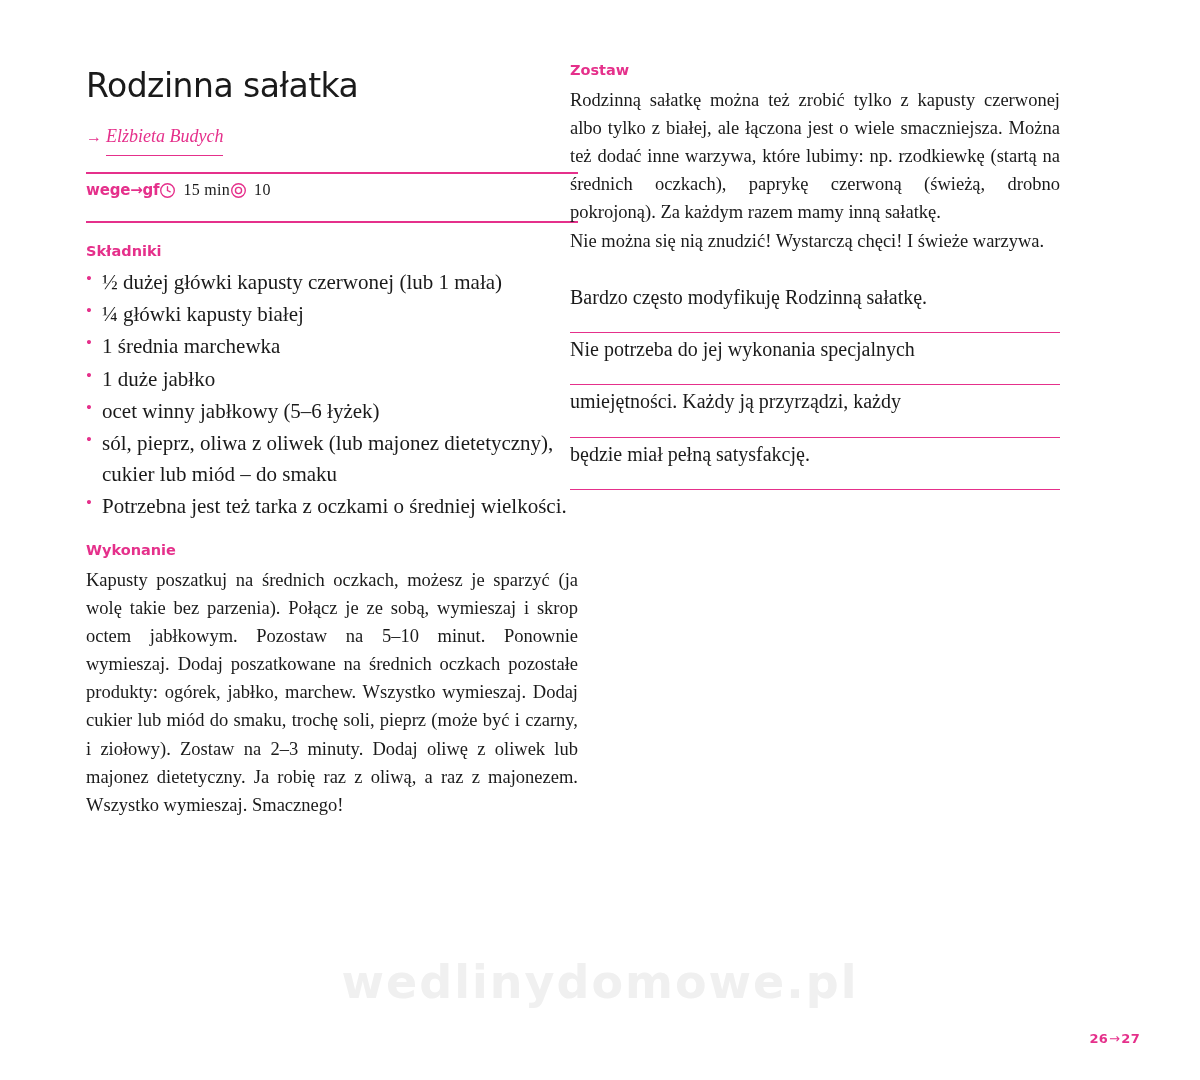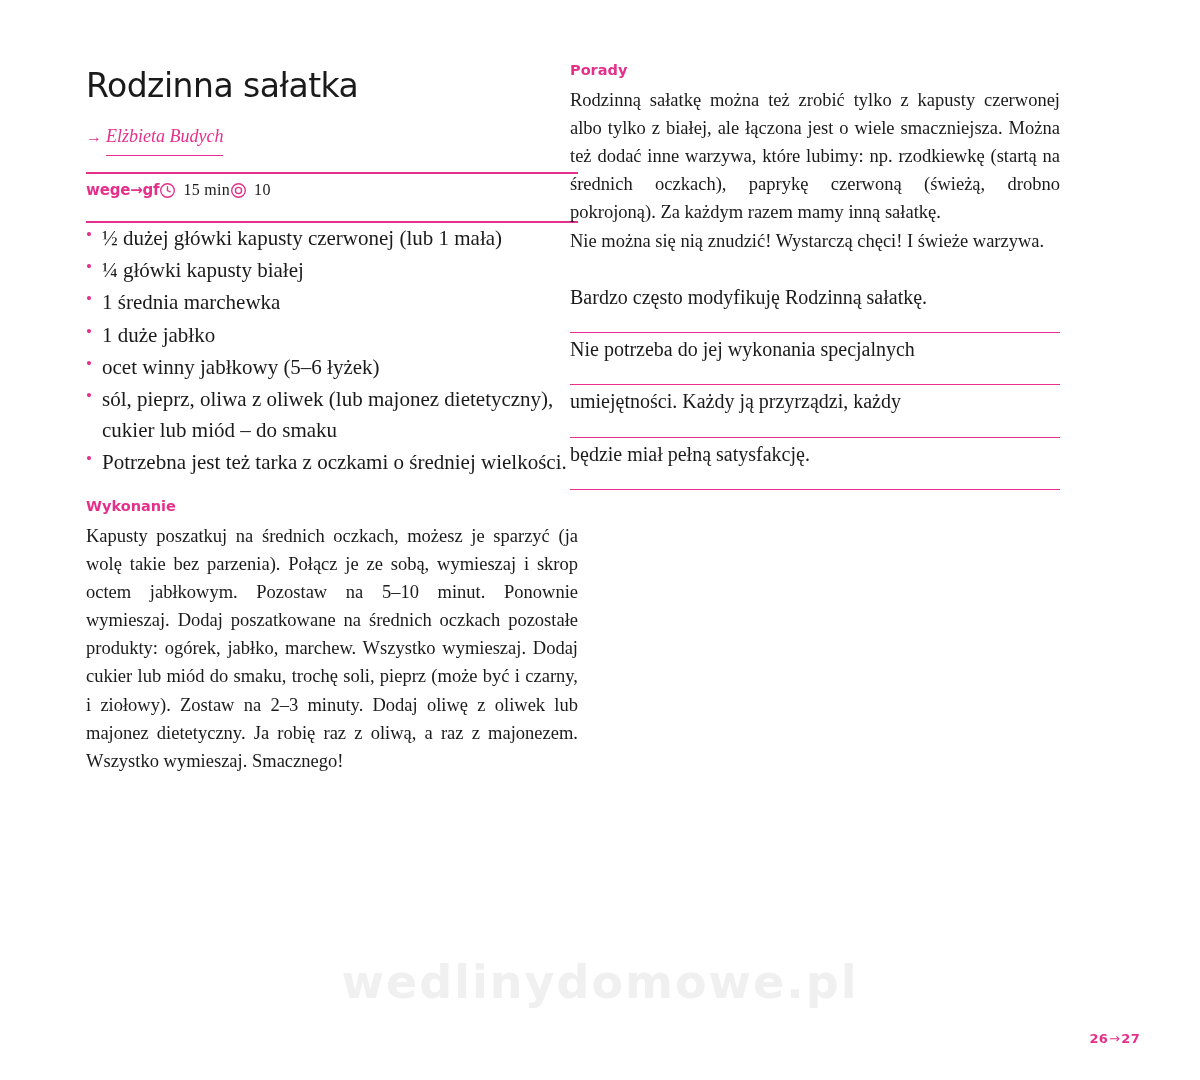--- a/index.html
+++ b/index.html
@@ -225,38 +225,39 @@
             <circle cx="10" cy="10" r="8" fill="none" stroke="#e5308b" stroke-width="1.6"></circle>
             <circle cx="10" cy="10" r="3.6" fill="none" stroke="#e5308b" stroke-width="1.6"></circle>
           </svg>
         </span>
         <span class="label">10</span>
       </span>
     </div>
 
     <div class="rule"></div>
 
+    <div class="section-heading">Składniki</div>
 
     <ul class="ingredients">
       <li>½ dużej główki kapusty czerwonej (lub 1 mała)</li>
       <li>¼ główki kapusty białej</li>
       <li>1 średnia marchewka</li>
       <li>1 duże jabłko</li>
       <li>ocet winny jabłkowy (5–6 łyżek)</li>
       <li>sól, pieprz, oliwa z oliwek (lub majonez dietetyczny), cukier lub miód – do smaku</li>
       <li>Potrzebna jest też tarka z oczkami o średniej wielkości.</li>
     </ul>
 
     <div class="section-heading">Wykonanie</div>
     <p class="body-text">Kapusty poszatkuj na średnich oczkach, możesz je sparzyć (ja wolę takie bez parzenia). Połącz je ze sobą, wymieszaj i skrop octem jabłkowym. Pozostaw na 5–10 minut. Ponownie wymieszaj. Dodaj poszatkowane na średnich oczkach pozostałe produkty: ogórek, jabłko, marchew. Wszystko wymieszaj. Dodaj cukier lub miód do smaku, trochę soli, pieprz (może być i czarny, i ziołowy). Zostaw na 2–3 minuty. Dodaj oliwę z oliwek lub majonez dietetyczny. Ja robię raz z oliwą, a raz z majonezem. Wszystko wymieszaj. Smacznego!</p>
   </div>
 
   <div class="col-right">
 
-    <div class="section-heading">Porady</div>
+    <div class="section-heading">Zostaw</div>
 
     <p class="body-text">Rodzinną sałatkę można też zrobić tylko z kapusty czerwonej albo tylko z białej, ale łączona jest o wiele smaczniejsza. Można też dodać inne warzywa, które lubimy: np. rzodkiewkę (startą na średnich oczkach), paprykę czerwoną (świeżą, drobno pokrojoną). Za każdym razem mamy inną sałatkę.</p>
     <p class="body-text">Nie można się nią znudzić! Wystarczą chęci! I świeże warzywa.</p>
 
     <div class="quote">
       <span class="ln">Bardzo często modyfikuję Rodzinną sałatkę.</span>
       <span class="ln">Nie potrzeba do jej wykonania specjalnych</span>
       <span class="ln">umiejętności. Każdy ją przyrządzi, każdy</span>
       <span class="ln">będzie miał pełną satysfakcję.</span>
     </div>

